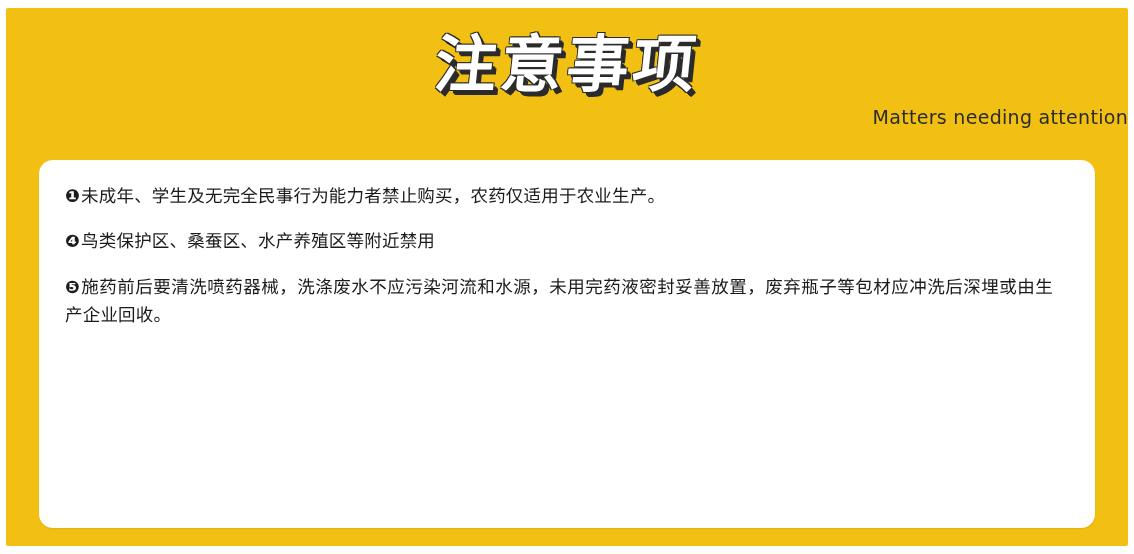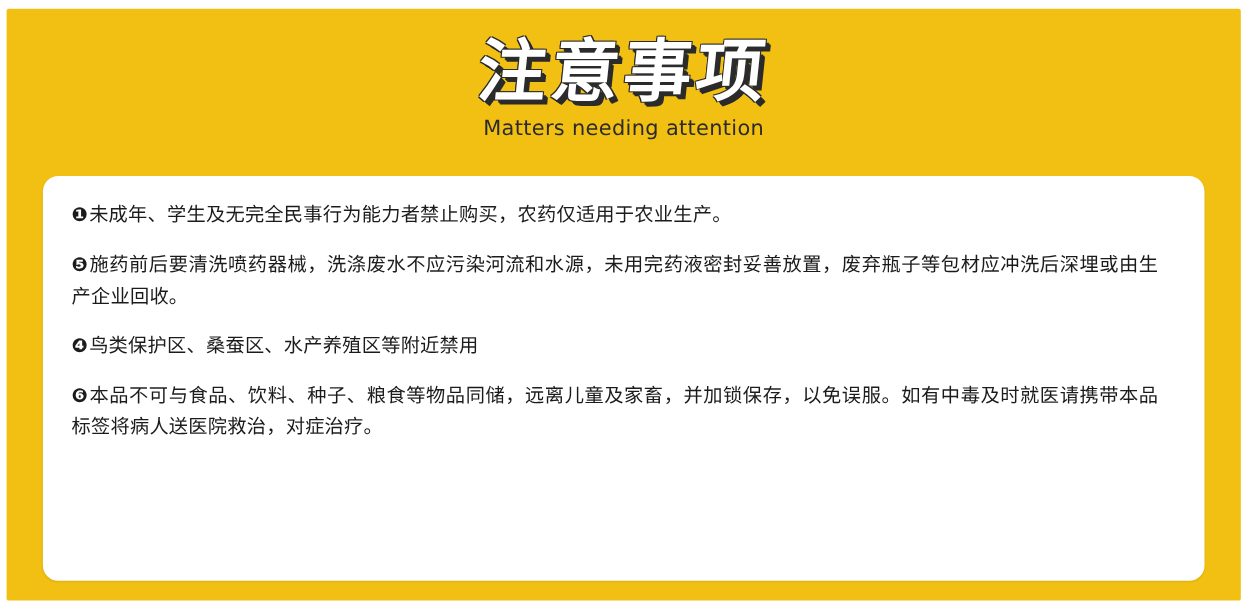--- a/index.html
+++ b/index.html
@@ -48,20 +48,21 @@
       -1px 1px 0 #2b2b2b;
     transform: skewX(-6deg);
   }
   .title-en {
     margin-top: 10px;
     font-family: "DejaVu Sans", "Liberation Sans", sans-serif;
     font-size: 19px;
     color: #2b2b2b;
     letter-spacing: 0.3px;
     font-weight: 400;
+    text-align: right;
   }
   .card {
     position: absolute;
     left: 33px;
     top: 152px;
     width: 1056px;
     height: 368px;
     background: #ffffff;
     border-radius: 14px;
     box-sizing: border-box;
@@ -98,25 +99,22 @@
 
   <div class="card">
 
     <p class="item">
       <span class="num">❶</span><span>未成年、学生及无完全民事行为能力者禁止购买，农药仅适用于农业生产。</span>
     </p>
 
 
 
     <p class="item">
-      <span class="num">❺</span><span>施药前后要清洗喷药器械，洗涤废水不应污染河流和水源，未用完药液密封妥善放置，废弃瓶子等包材应冲洗后深埋或由生产企业回收。</span>
-    </p>
-
-    <p class="item">
       <span class="num">❹</span><span>鸟类保护区、桑蚕区、水产养殖区等附近禁用</span>
     </p>
 
     <p class="item">
-      <span class="num">❻</span><span>本品不可与食品、饮料、种子、粮食等物品同储，远离儿童及家畜，并加锁保存，以免误服。如有中毒及时就医请携带本品标签将病人送医院救治，对症治疗。</span>
+      <span class="num">❺</span><span>施药前后要清洗喷药器械，洗涤废水不应污染河流和水源，未用完药液密封妥善放置，废弃瓶子等包材应冲洗后深埋或由生产企业回收。</span>
     </p>
+
 
   </div>
 </div>
 
 </body></html>

